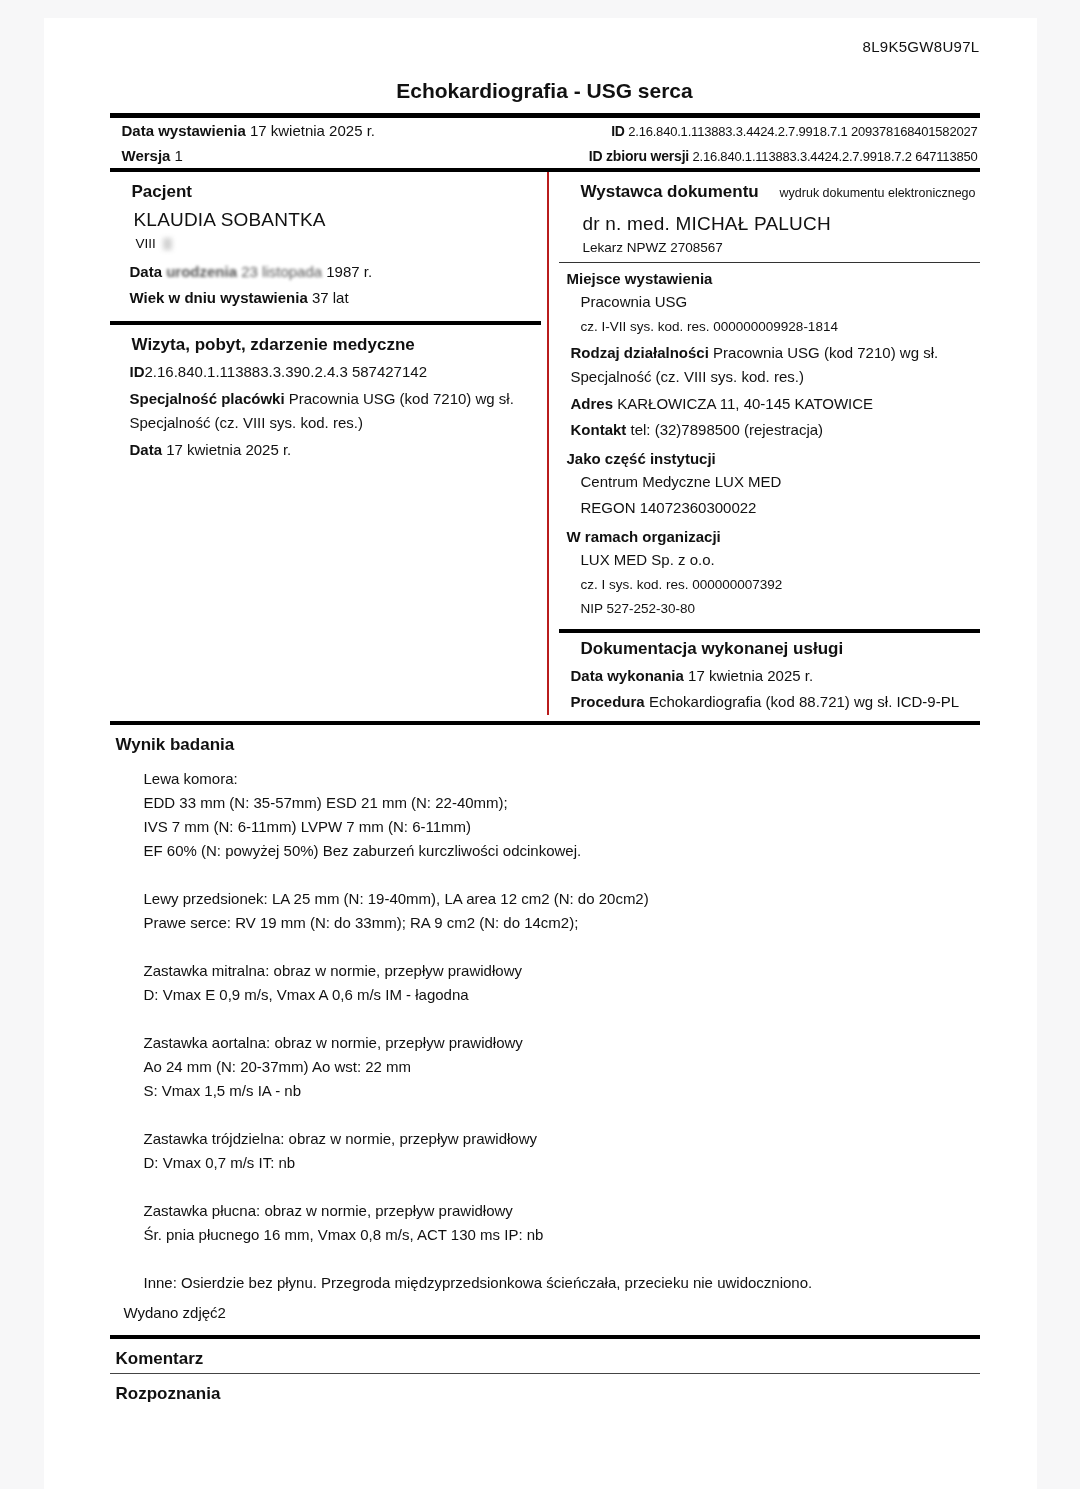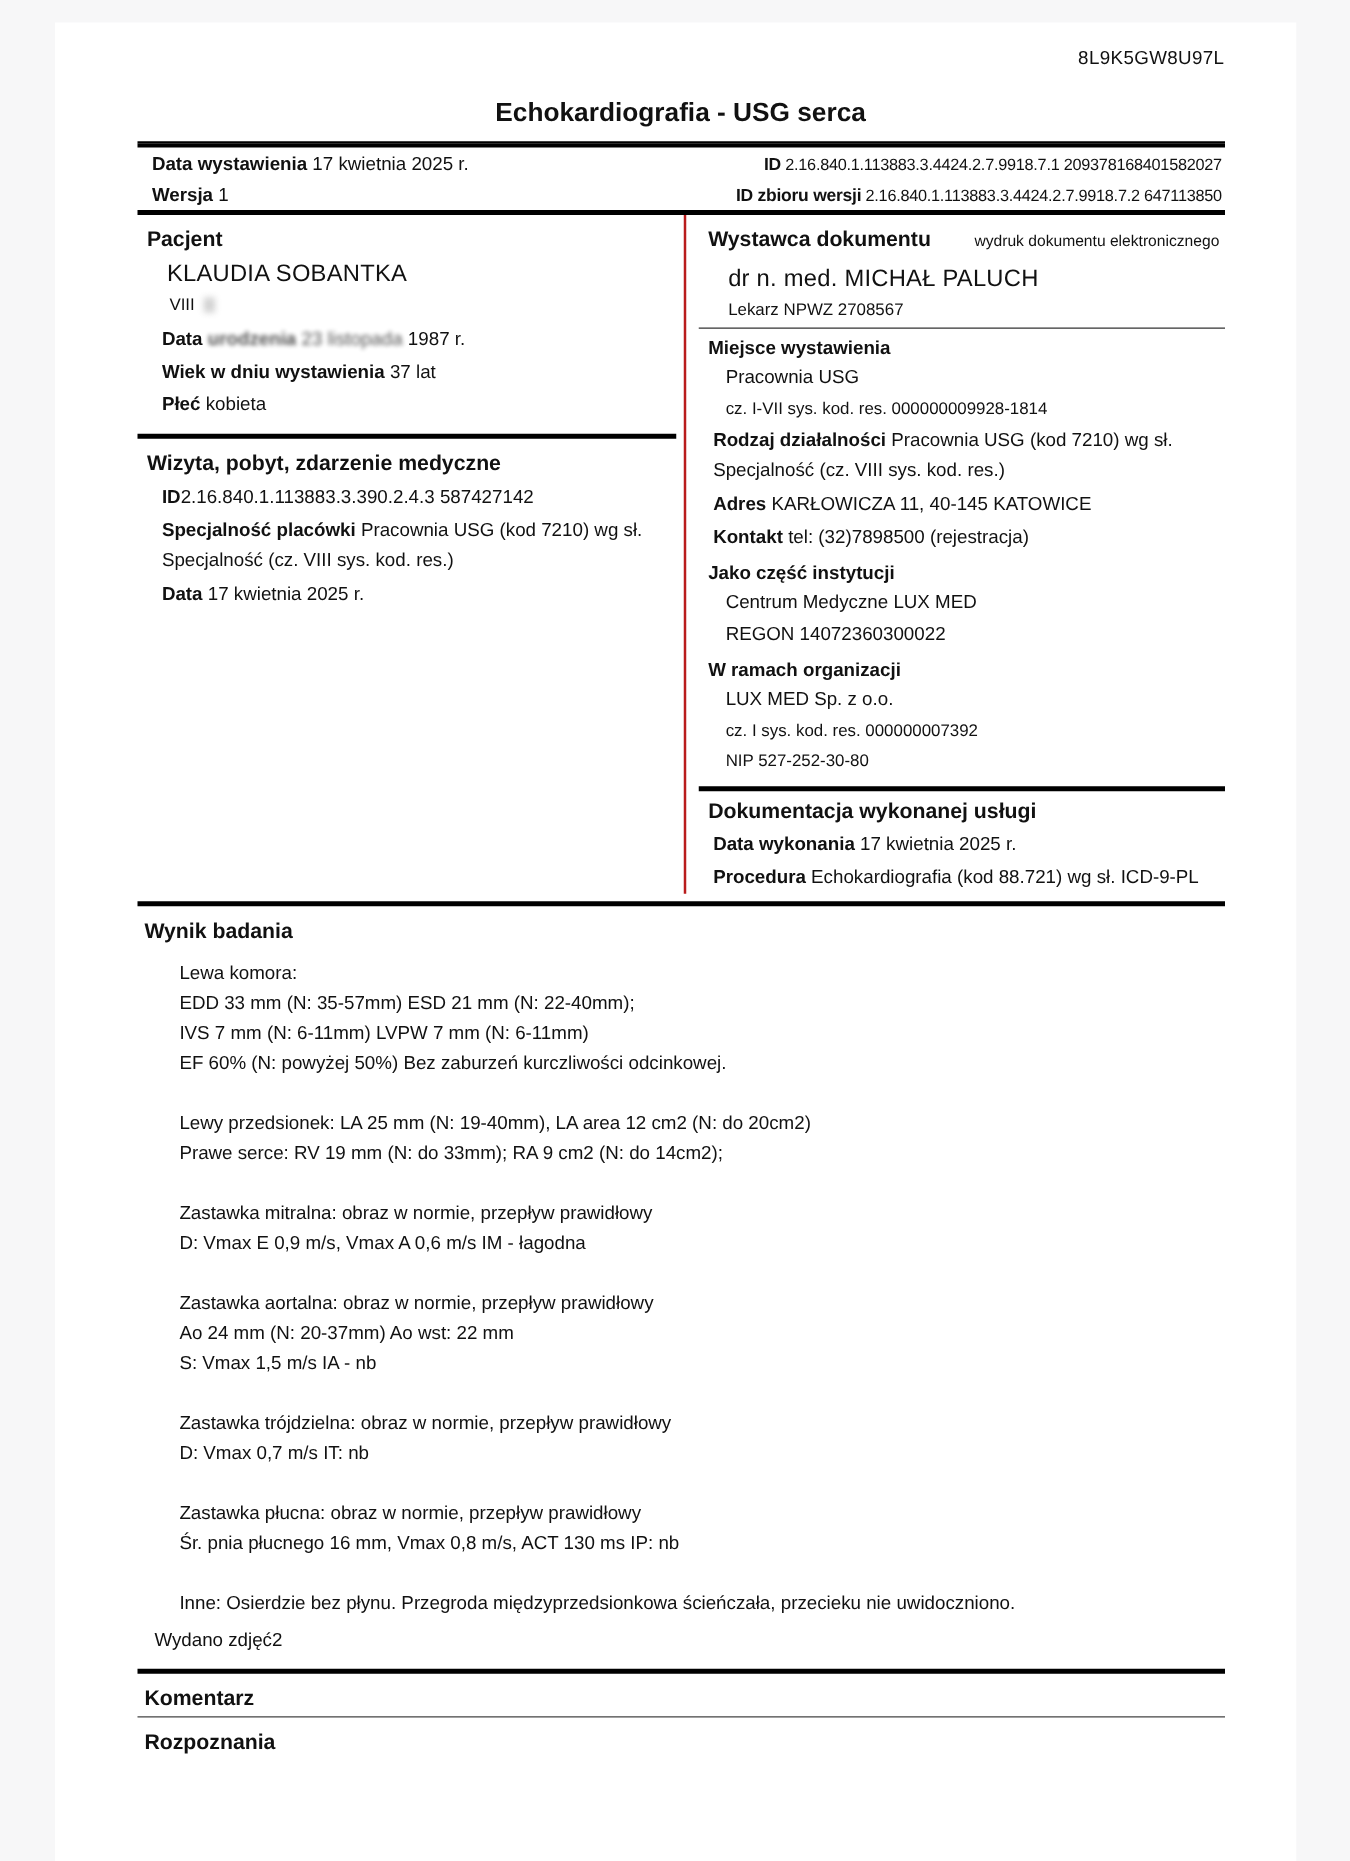--- a/index.html
+++ b/index.html
@@ -28,21 +28,21 @@
              padding: 4px 2px 2px 12px; font-size: 15px; line-height: 18px; }
   .hdr-row .b { font-weight: bold; }
   .hdr-right { font-size: 13px; letter-spacing: -.2px; }
   .hdr-right .b { font-size: 14px; }
 
   .columns { display: flex; align-items: stretch; }
   .col-left  { width: 437px; flex: none; padding-right: 6px; }
   .col-right { flex: 1; border-left: 2px solid #b91c1c; padding-left: 10px; }
 
   h2.section { font-size: 17px; font-weight: bold; margin: 10px 0 4px; padding-left: 10px; }
-  .columns h2.section { padding-left: 8px; }
+  .columns h2.section { padding-left: 8px; margin-left: 14px; }
   h3.subhead { font-size: 15px; font-weight: bold; margin: 7px 0 2px; padding-left: 8px; }
 
   .big-name { font-size: 19px; padding-left: 24px; margin: 7px 0 5px; letter-spacing: .2px; }
   .small { font-size: 13.5px; }
   .pesel-row { padding-left: 26px; margin: 2px 0 8px; font-size: 13.5px; }
   .kv { font-size: 15px; line-height: 26px; padding-left: 20px; }
   .kv .lbl { font-weight: bold; }
   .line { font-size: 15px; line-height: 26px; padding-left: 22px; }
   .line.small { font-size: 13.5px; line-height: 24px; }
 
@@ -115,24 +115,20 @@
           <div class="kv">
             <span class="lbl">Data</span>
             <span class="lbl blurred">urodzenia</span>
             <span class="blurred">23 listopada</span>
             <span>1987 r.</span>
           </div>
           <div class="kv">
             <span class="lbl">Wiek w dniu wystawienia</span>
             <span>37 lat</span>
           </div>
-          <div class="kv">
-            <span class="lbl">Płeć</span>
-            <span>kobieta</span>
-          </div>
         </section>
 
         <div class="rule-thick left-rule"></div>
 
         <section>
           <h2 class="section">Wizyta, pobyt, zdarzenie medyczne</h2>
           <div class="kv">
             <span class="lbl">ID</span><span>2.16.840.1.113883.3.390.2.4.3 587427142</span>
           </div>
           <div class="kv" style="line-height:24px; margin:2px 0;">

